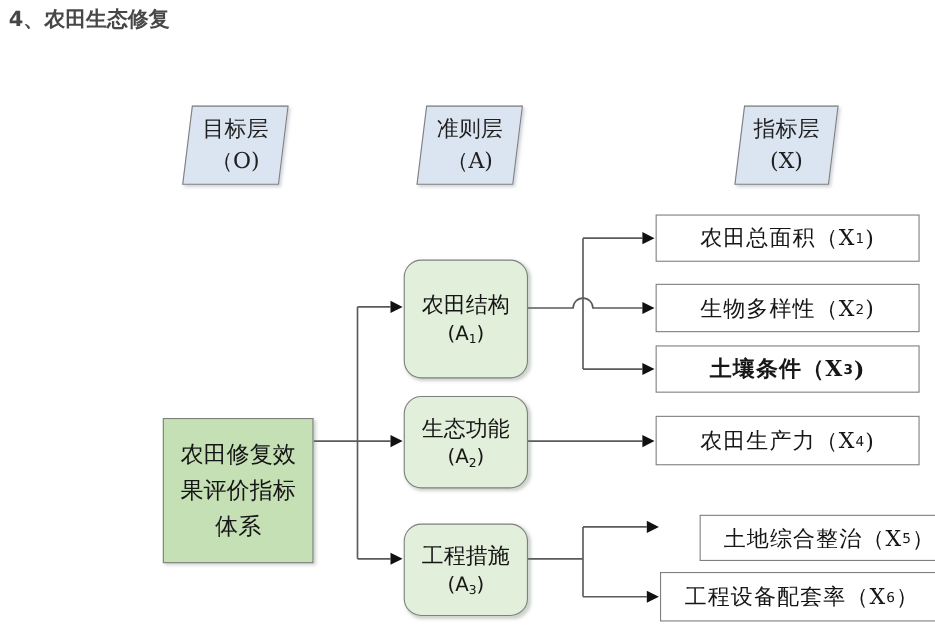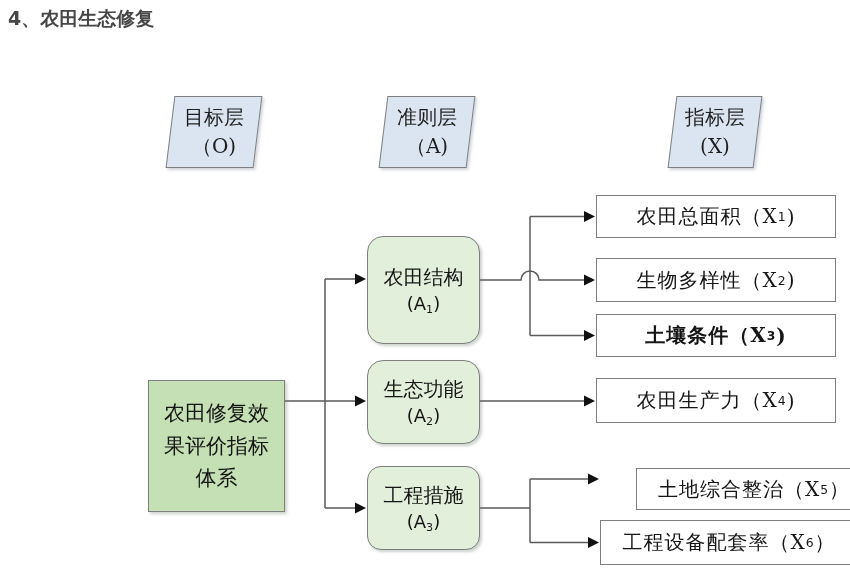--- a/index.html
+++ b/index.html
@@ -152,21 +152,21 @@
   </div>
 
   <div class="crit-box" style="top:236px; height:108px;">
     <div>农田结构</div>
     <div class="crit-code"><span>(A</span><span class="crit-sub">1</span><span>)</span></div>
   </div>
   <div class="crit-box" style="top:360px; height:84px;">
     <div>生态功能</div>
     <div class="crit-code"><span>(A</span><span class="crit-sub">2</span><span>)</span></div>
   </div>
-  <div class="crit-box" style="top:466px; height:84px;border-radius:14px;">
+  <div class="crit-box" style="top:476px; height:84px;">
     <div>工程措施</div>
     <div class="crit-code"><span>(A</span><span class="crit-sub">3</span><span>)</span></div>
   </div>
 
   <div class="ind-box" style="left:596px; top:195px; width:240px; height:43px;">
       <span>农田总面积（X</span>
       <span class="ind-sub">1</span>
       <span>)</span>
     </div>
   <div class="ind-box" style="left:596px; top:258px; width:240px; height:44px;">

